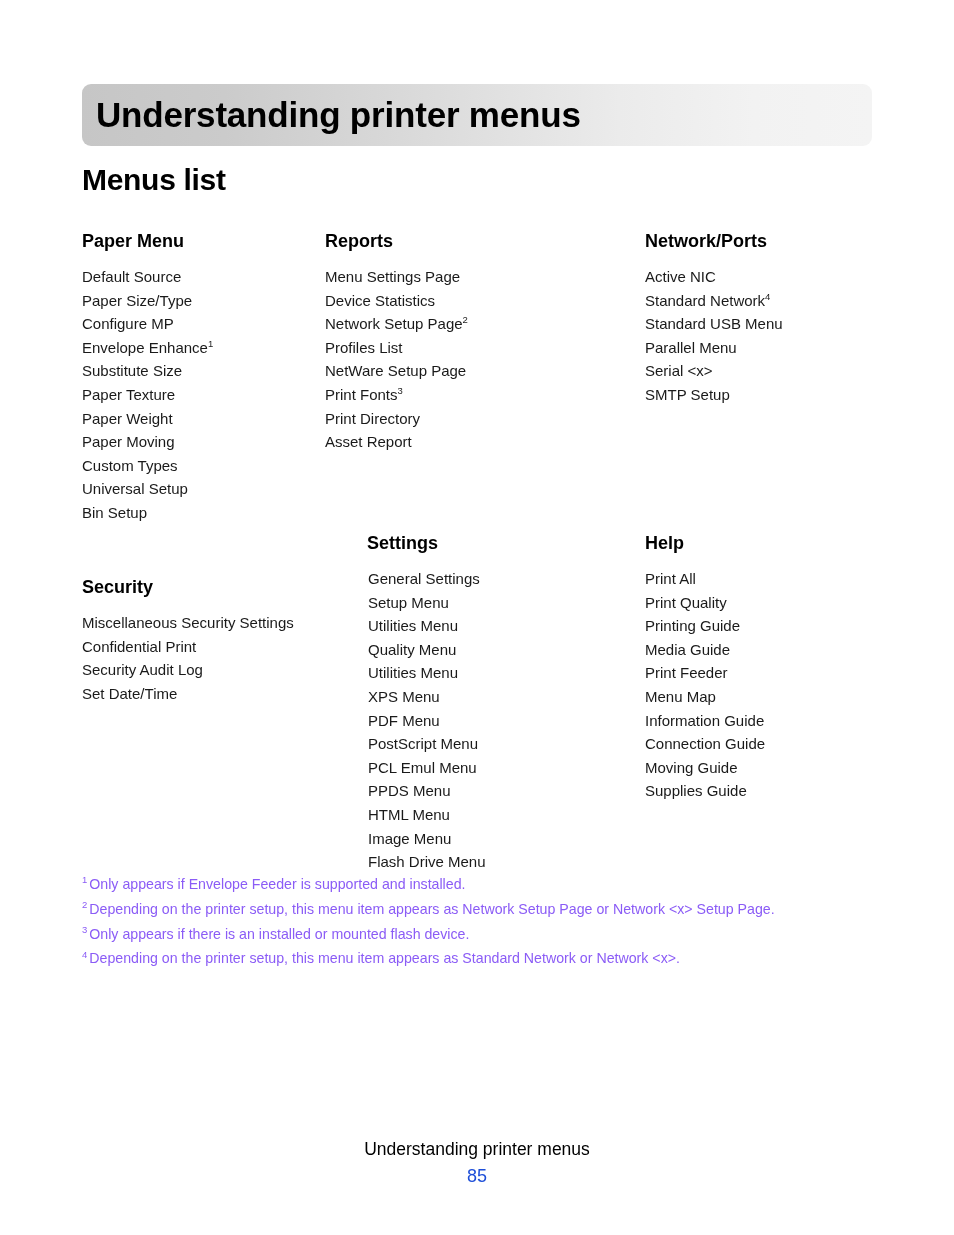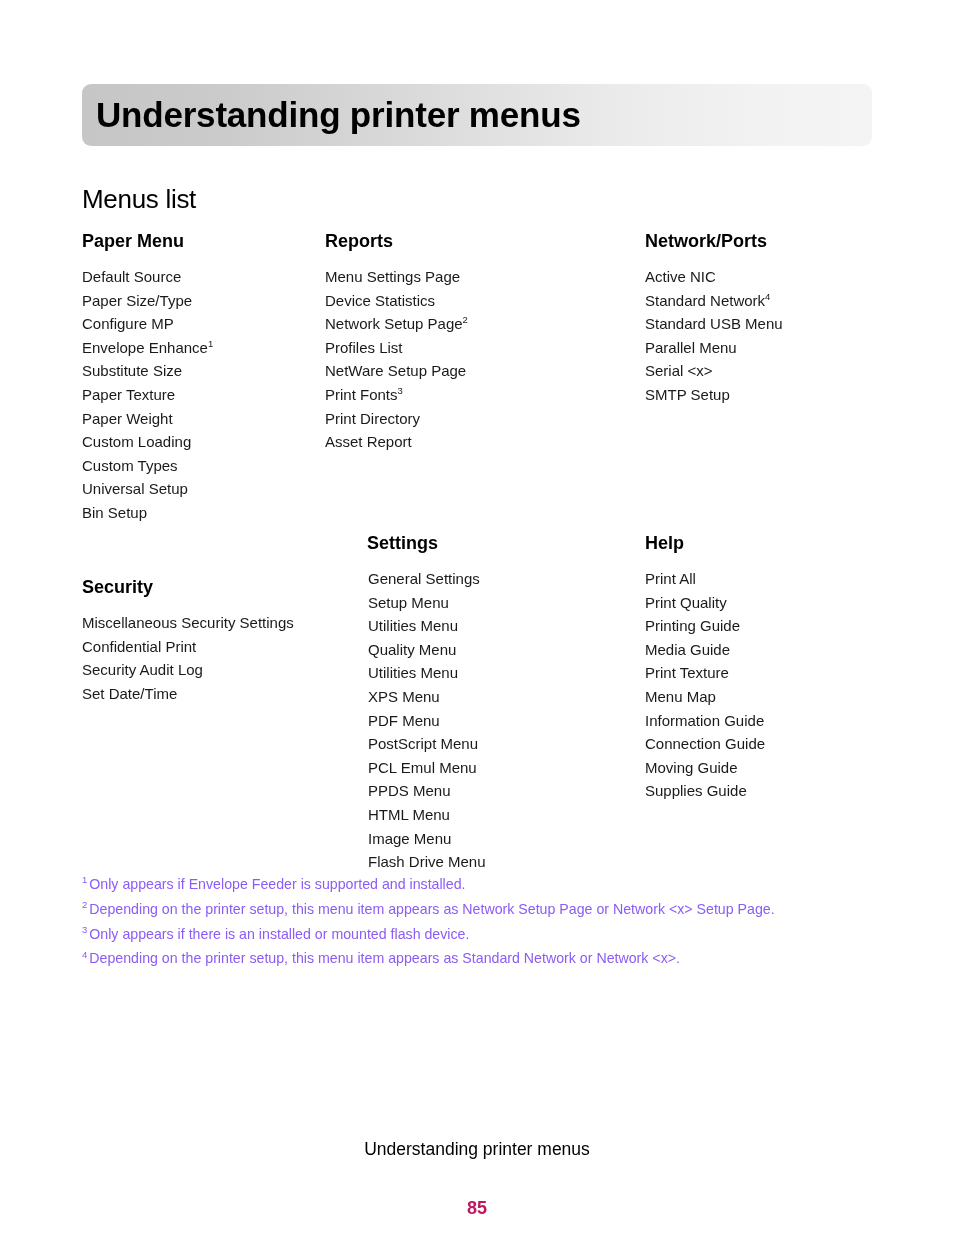--- a/index.html
+++ b/index.html
@@ -42,23 +42,23 @@
     font-weight: bold;
     letter-spacing: -0.2px;
     color: #000;
     white-space: nowrap;
   }
 
   
   .section-heading {
     position: absolute;
     left: 82px;
-    top: 184px;
-    font-size: 26px;
-    font-weight: normal;
+    top: 163px;
+    font-size: 30px;
+    font-weight: bold;
     letter-spacing: -0.3px;
     color: #000;
   }
 
   
   .menu-block {
     position: absolute;
   }
   .block-title {
     font-size: 18px;
@@ -122,24 +122,23 @@
     width: 954px;
     text-align: center;
   }
   .footer-title {
     font-size: 17.5px;
     color: #000;
     line-height: 26px;
   }
   .footer-page {
     font-size: 18px;
-    font-weight: bold;
-    color: #be185d;
+    font-weight: normal;
+    color: #1d4ed8;
     line-height: 28px;
-    margin-top: 32px;
   }
 </style>
 </head>
 <body>
 
 <div class="page">
 
   <div class="banner"></div>
   <div class="banner-title">Understanding printer menus</div>
 
@@ -148,21 +147,21 @@
   <div class="menu-block blk-paper">
     <div class="block-title">Paper Menu</div>
     <ul class="block-list">
         <li><span>Default Source</span></li>
         <li><span>Paper Size/Type</span></li>
         <li><span>Configure MP</span></li>
         <li><span>Envelope Enhance</span><sup>1</sup></li>
         <li><span>Substitute Size</span></li>
         <li><span>Paper Texture</span></li>
         <li><span>Paper Weight</span></li>
-        <li><span>Custom Loading</span></li>
+        <li><span>Paper Moving</span></li>
         <li><span>Custom Types</span></li>
         <li><span>Universal Setup</span></li>
         <li><span>Bin Setup</span></li>
       </ul>
   </div>
 
   <div class="menu-block blk-reports">
     <div class="block-title">Reports</div>
     <ul class="block-list">
         <li><span>Menu Settings Page</span></li>
@@ -217,21 +216,21 @@
       </ul>
   </div>
 
   <div class="menu-block blk-help">
     <div class="block-title">Help</div>
     <ul class="block-list">
         <li><span>Print All</span></li>
         <li><span>Print Quality</span></li>
         <li><span>Printing Guide</span></li>
         <li><span>Media Guide</span></li>
-        <li><span>Print Texture</span></li>
+        <li><span>Print Feeder</span></li>
         <li><span>Menu Map</span></li>
         <li><span>Information Guide</span></li>
         <li><span>Connection Guide</span></li>
         <li><span>Moving Guide</span></li>
         <li><span>Supplies Guide</span></li>
       </ul>
   </div>
 
   <div class="footnotes">
       <div class="footnote"><span class="fn-mark">1</span><span>Only appears if Envelope Feeder is supported and installed.</span></div>

